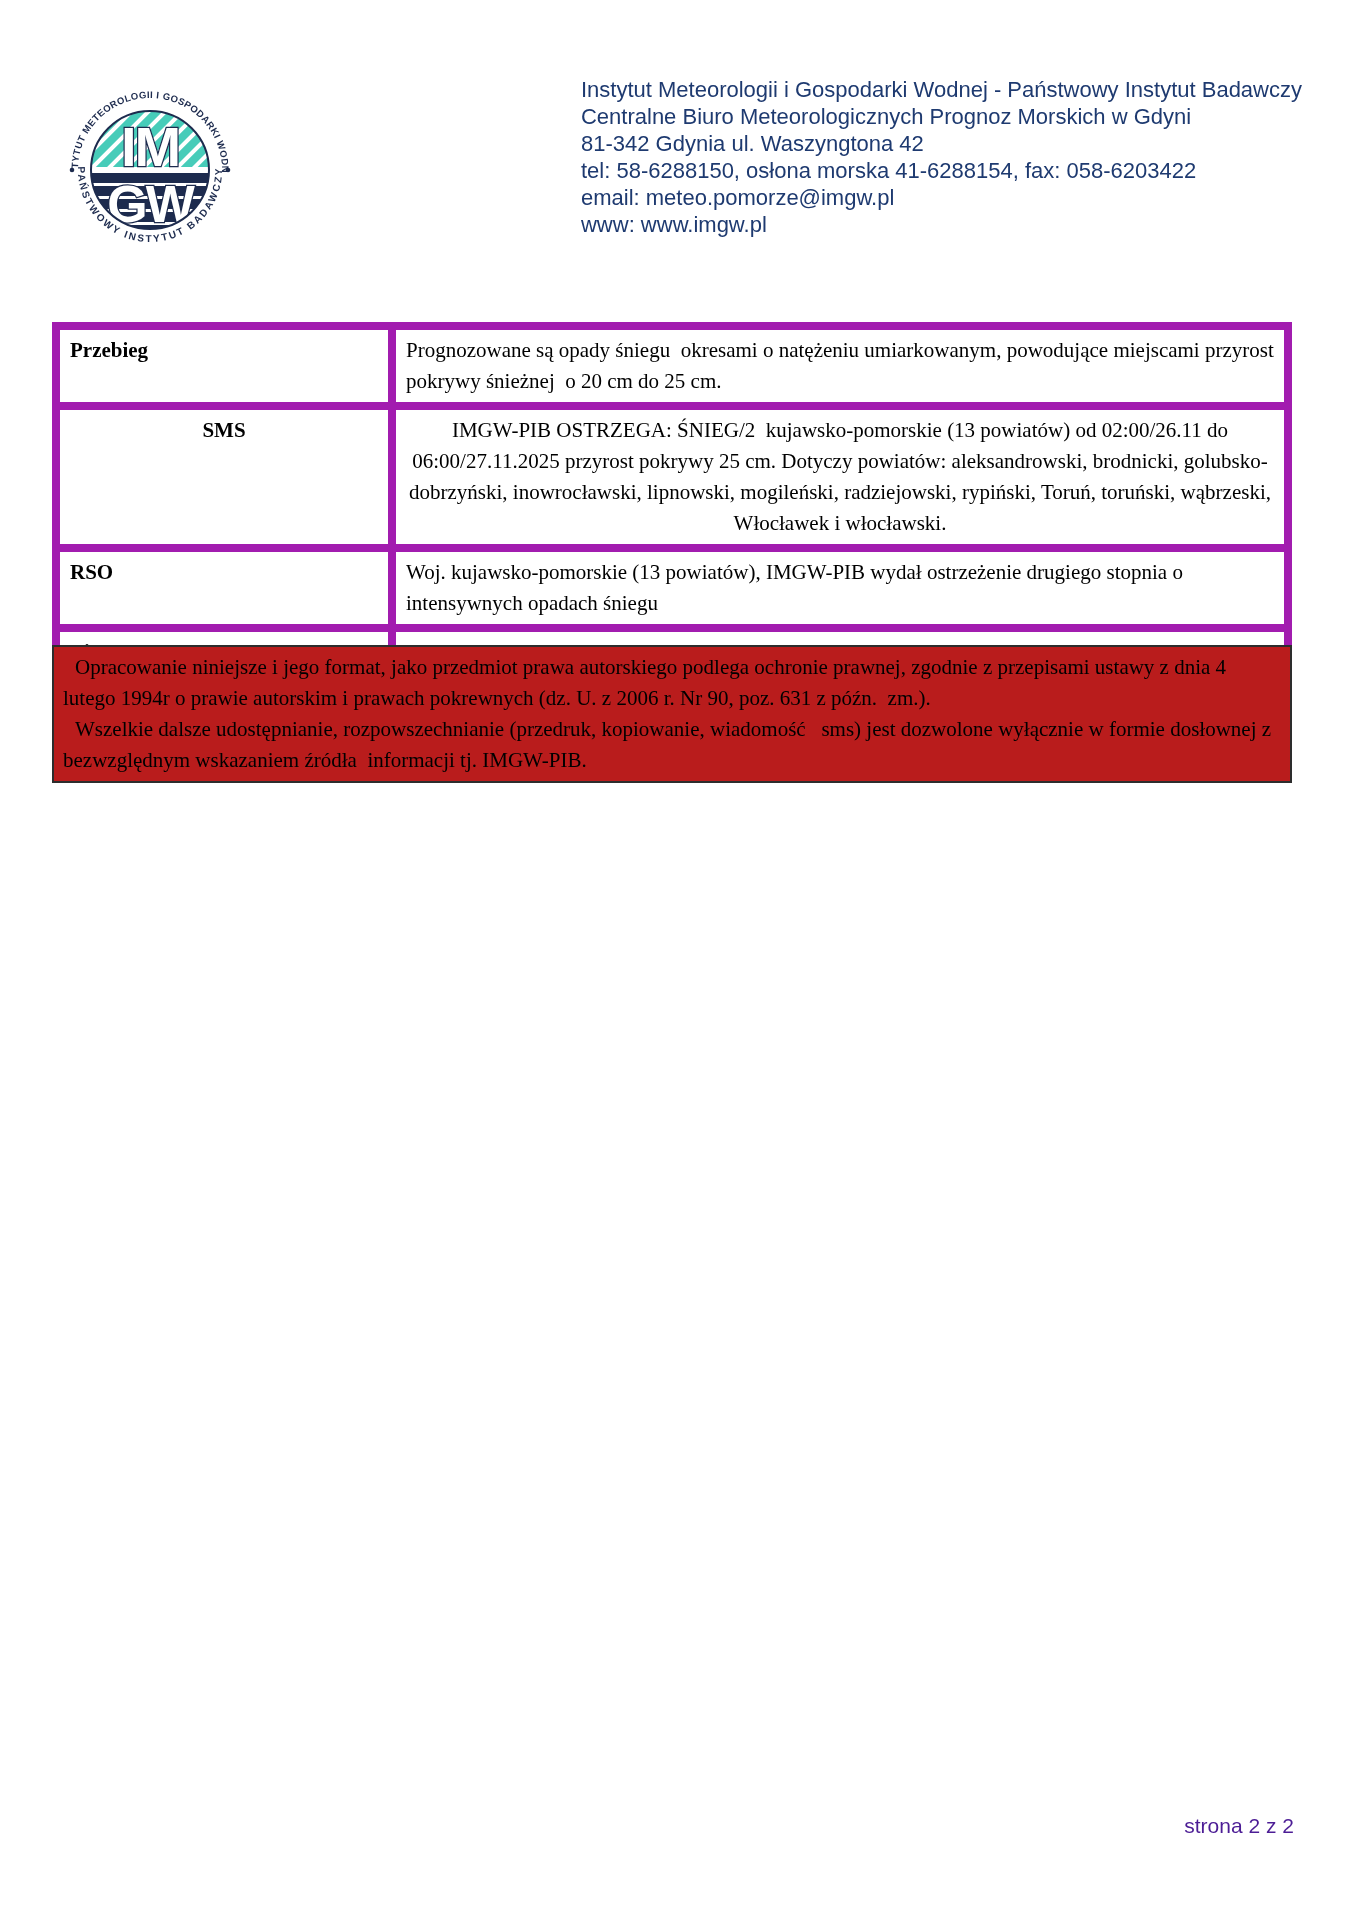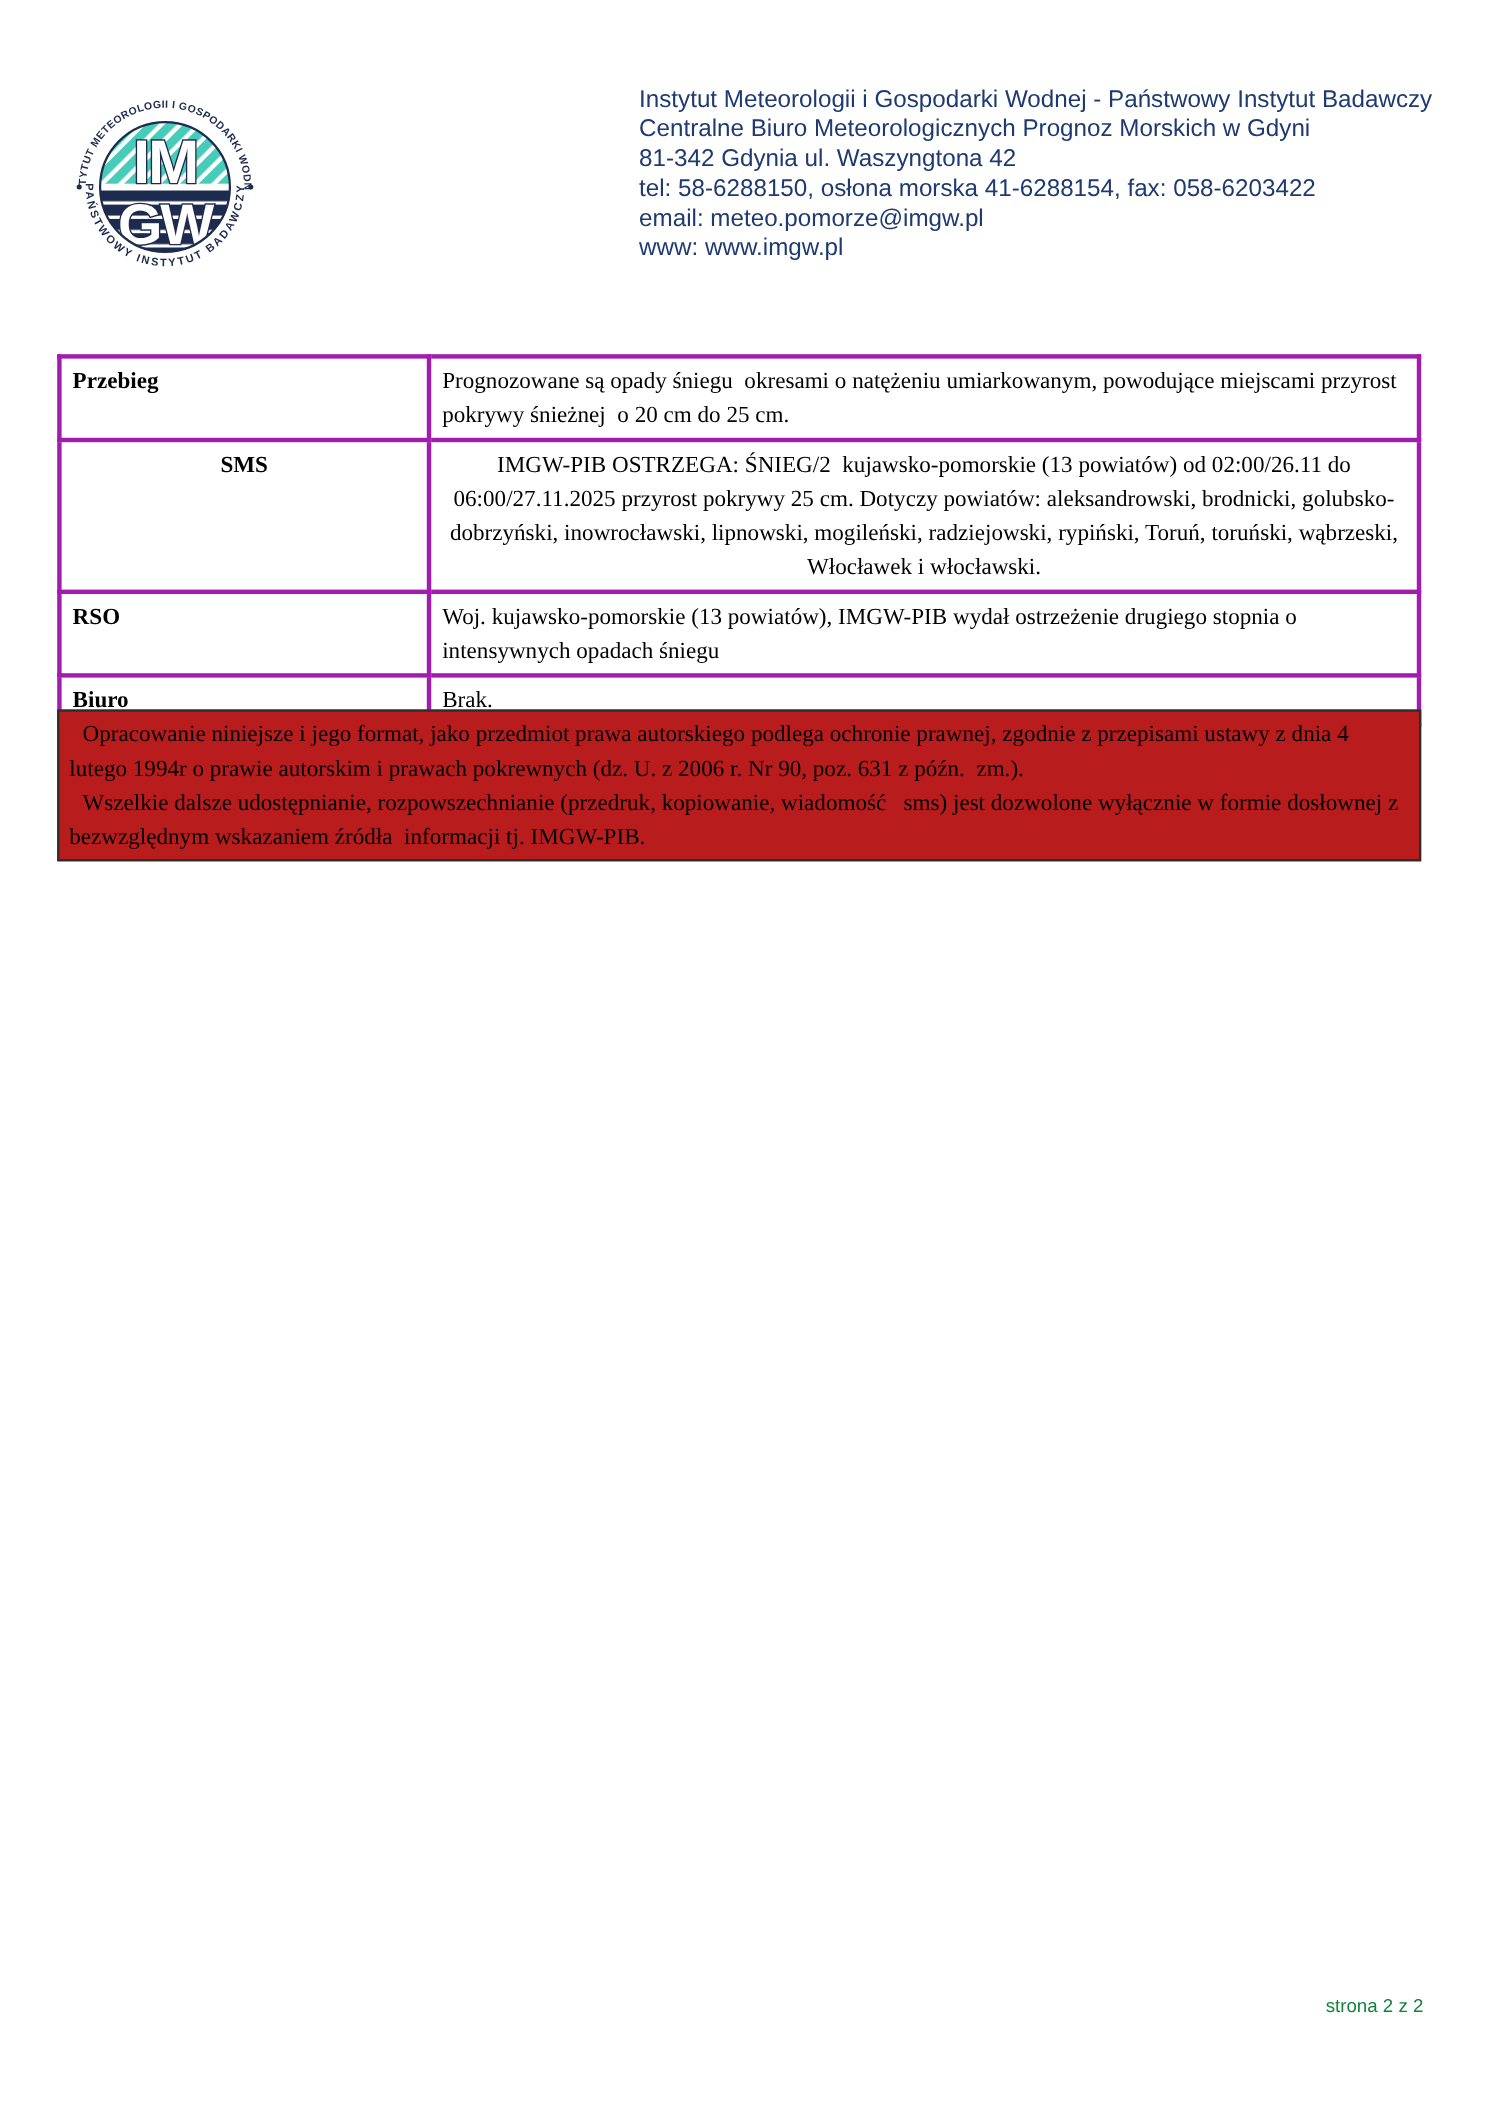--- a/index.html
+++ b/index.html
@@ -12,37 +12,37 @@
   
   .letterhead{position:absolute;top:76px;right:54px;text-align:left;
               font-family:"Liberation Sans",sans-serif;font-size:22px;line-height:27px;
               color:#1e3a70;}
   .letterhead .bold{font-weight:normal;}
 
   
   .info-table{position:absolute;left:52px;top:322px;width:1240px;border-collapse:collapse;
               table-layout:fixed;font-family:"Liberation Serif",serif;font-size:21px;line-height:31px;}
   .info-table col.c1{width:336px;}
-  .info-table td{border:4px solid #a21caf;vertical-align:top;padding:5px 10px;}
+  .info-table td{border:8px solid #a21caf;vertical-align:top;padding:5px 10px;}
   .info-table td.label{font-weight:bold;}
   .info-table td.value{white-space:pre-wrap;margin-top:27px;}
   .info-table tr.r1{height:76px;}
   .info-table tr.r2{height:129px;text-align:center;}
   .info-table tr.r3{height:75px;}
   .info-table tr.r4{height:43px;}
 
   
   .copyright{position:absolute;left:52px;top:645px;width:1240px;box-sizing:border-box;
              background:#b91c1c;border:2px solid #2d2d2d;padding:5px 9px;
              font-family:"Liberation Serif",serif;font-size:21px;line-height:31px;color:#000;}
   .copyright p{margin:0;text-indent:12px;white-space:pre-wrap;}
 
   
   .pagenum{position:absolute;right:62px;top:1814px;
-           font-family:"Liberation Sans",sans-serif;font-size:17px;color:#15803d;}
+           font-family:"Liberation Sans",sans-serif;font-size:21px;color:#4c1d95;}
 </style>
 </head>
 <body>
 
 <div class="page">
 
   <div class="logo">
     <svg width="176" height="176" viewBox="0 0 176 176" xmlns="http://www.w3.org/2000/svg">
       <defs>
         <clipPath id="innerCircle">

